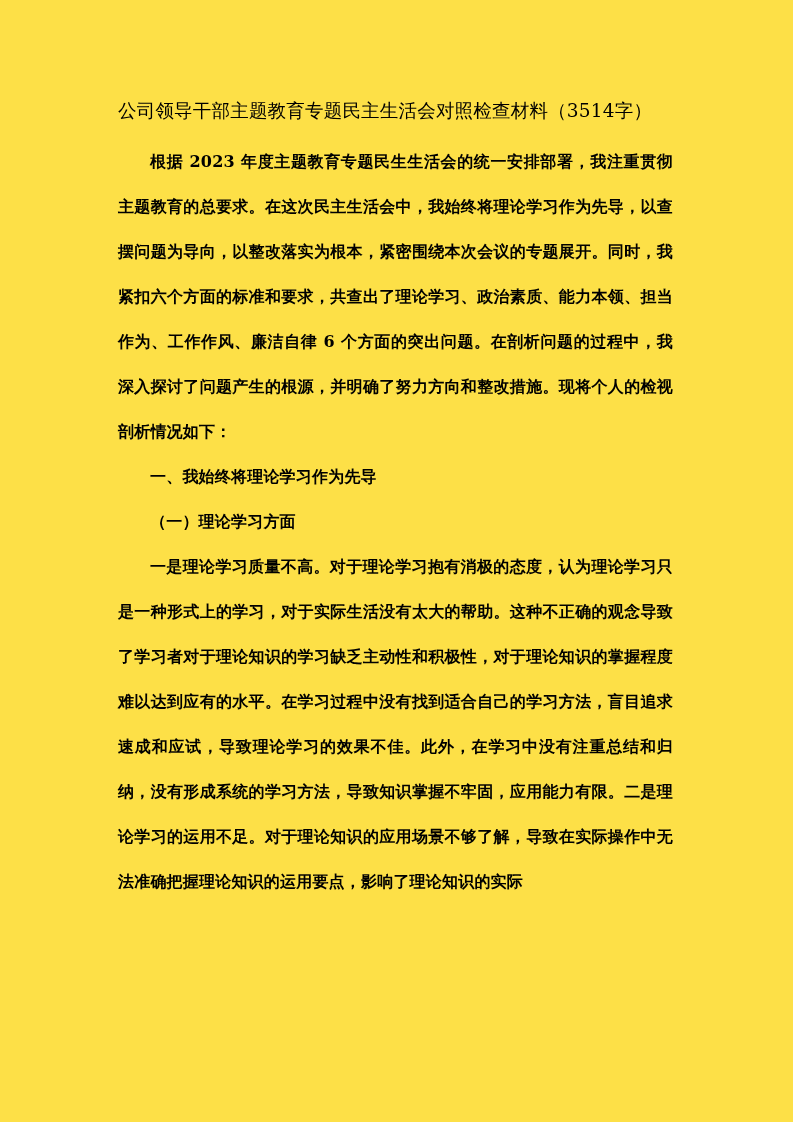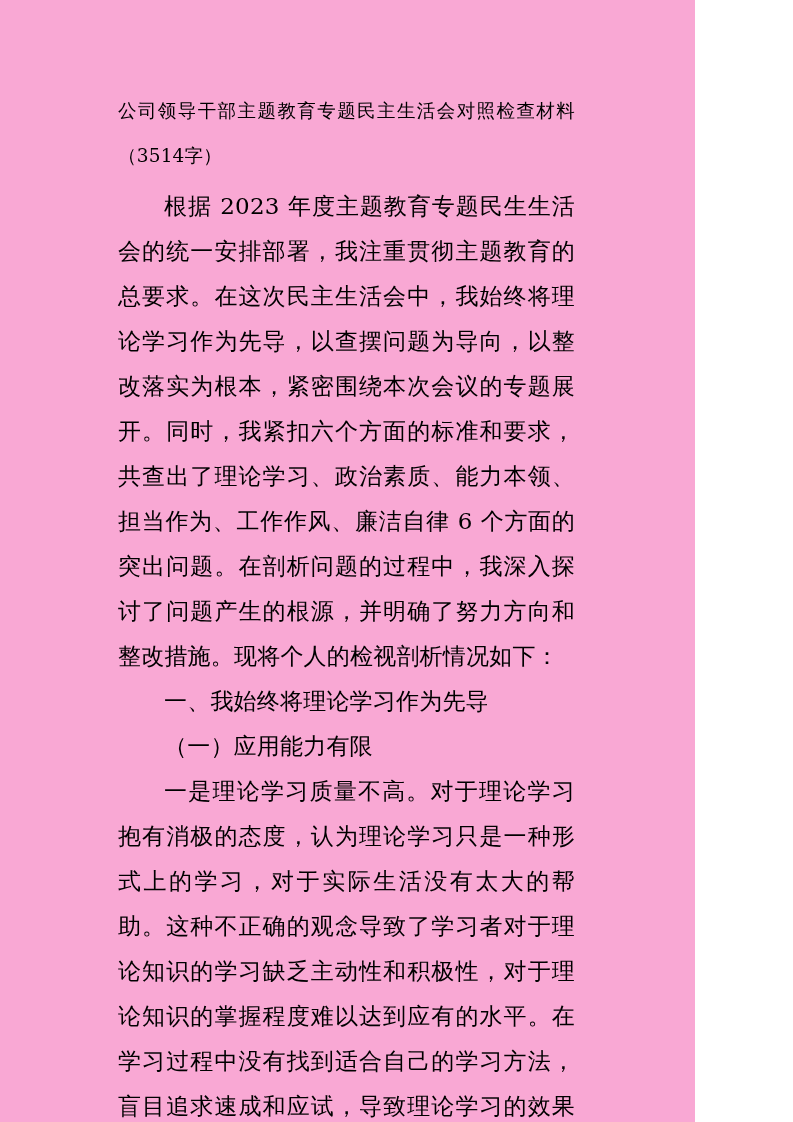--- a/index.html
+++ b/index.html
@@ -9,53 +9,54 @@
   }
   body {
     width: 793px;
     height: 1122px;
     font-family: "DejaVu Serif", "Liberation Serif", serif;
     color: #000000;
     overflow: hidden;
   }
   .page {
     position: relative;
-    width: 695px;
+    width: 793px;
     height: 1122px;
-    background: #f9a8d4;
+    background: #fde047;
     box-sizing: border-box;
     padding: 88px 120px 60px 118px;
   }
   .doc-title {
     font-size: 18.5px;
     line-height: 45px;
     text-align: justify;
     text-justify: inter-ideograph;
     letter-spacing: 0.2px;
     margin: 0 0 6px 0;
     font-weight: normal;
   }
   .para {
-    font-size: 23px;
+    font-size: 16px;
     line-height: 45px;
     text-align: justify;
     text-justify: inter-ideograph;
     text-indent: 2em;
     letter-spacing: 0.2px;
     margin: 0;
+    font-weight: bold;
   }
   .para.heading-level-1 {
     text-indent: 2em;
   }
   .para.heading-level-2 {
     text-indent: 2em;
   }
 </style>
 </head>
 <body>
 
 <div class="page">
   <p class="doc-title">公司领导干部主题教育专题民主生活会对照检查材料（3514字）</p>
   <p class="para">根据 2023 年度主题教育专题民生生活会的统一安排部署，我注重贯彻主题教育的总要求。在这次民主生活会中，我始终将理论学习作为先导，以查摆问题为导向，以整改落实为根本，紧密围绕本次会议的专题展开。同时，我紧扣六个方面的标准和要求，共查出了理论学习、政治素质、能力本领、担当作为、工作作风、廉洁自律 6 个方面的突出问题。在剖析问题的过程中，我深入探讨了问题产生的根源，并明确了努力方向和整改措施。现将个人的检视剖析情况如下：</p>
   <p class="para heading-level-1">一、我始终将理论学习作为先导</p>
-  <p class="para heading-level-2">（一）应用能力有限</p>
+  <p class="para heading-level-2">（一）理论学习方面</p>
   <p class="para">一是理论学习质量不高。对于理论学习抱有消极的态度，认为理论学习只是一种形式上的学习，对于实际生活没有太大的帮助。这种不正确的观念导致了学习者对于理论知识的学习缺乏主动性和积极性，对于理论知识的掌握程度难以达到应有的水平。在学习过程中没有找到适合自己的学习方法，盲目追求速成和应试，导致理论学习的效果不佳。此外，在学习中没有注重总结和归纳，没有形成系统的学习方法，导致知识掌握不牢固，应用能力有限。二是理论学习的运用不足。对于理论知识的应用场景不够了解，导致在实际操作中无法准确把握理论知识的运用要点，影响了理论知识的实际</p>
 </div>
 
 </body></html>

